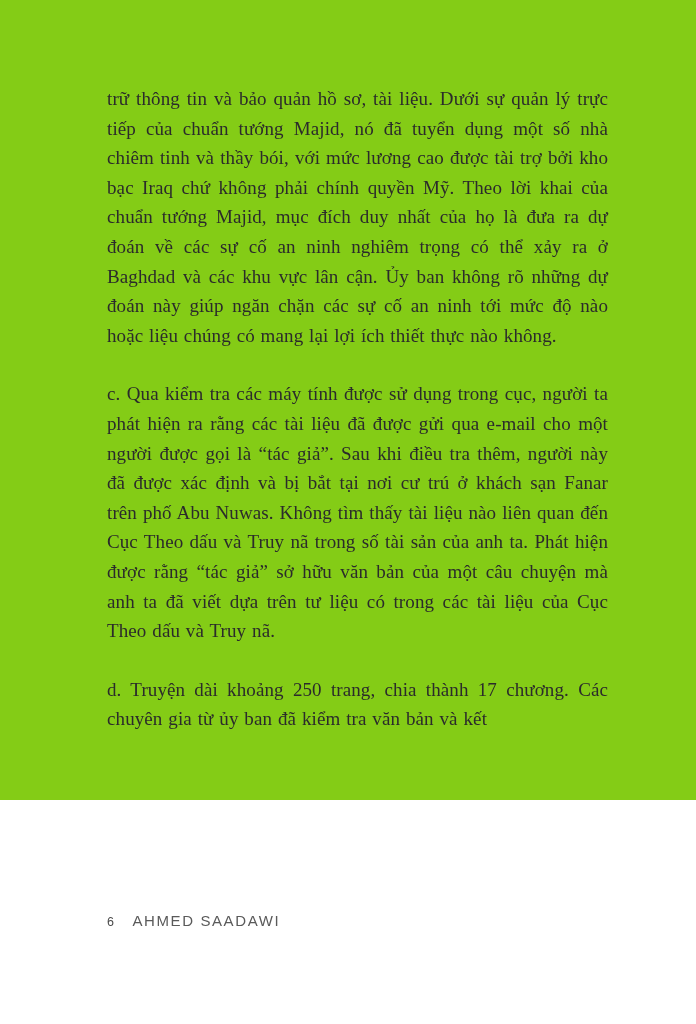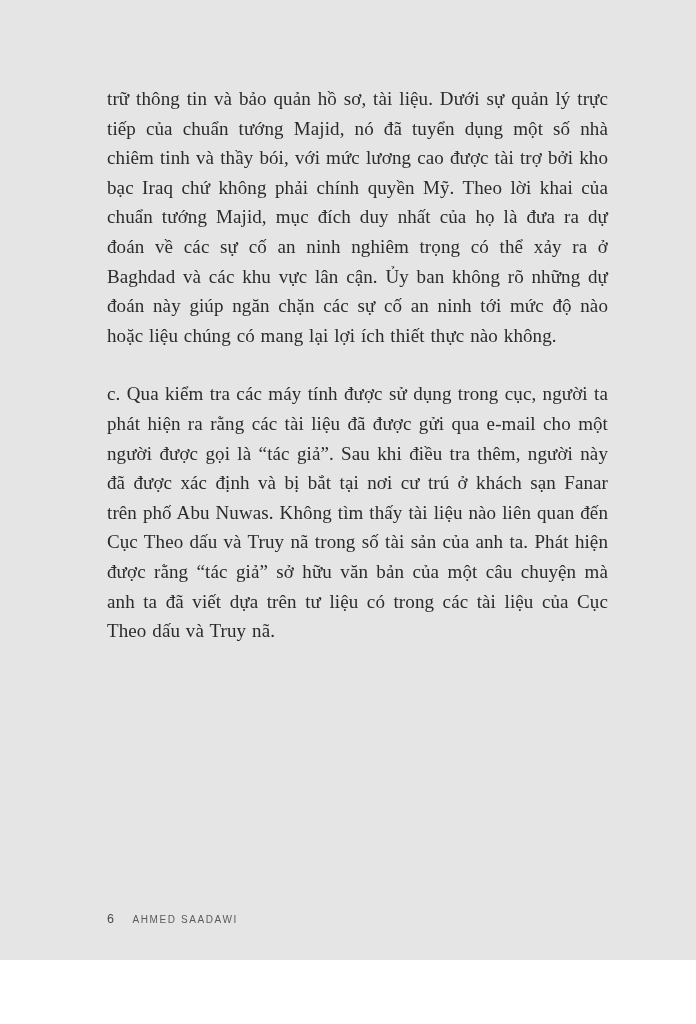--- a/index.html
+++ b/index.html
@@ -9,22 +9,22 @@
     height: 1024px;
     background: #ffffff;
     font-family: "Liberation Serif", "DejaVu Serif", serif;
     color: #2b2b2b;
     overflow: hidden;
   }
 
   .page {
     position: relative;
     width: 696px;
-    height: 960px;
-    background: #e5e5e5;
+    height: 800px;
+    background: #84cc16;
   }
 
   .text-block {
     position: absolute;
     top: 84px;
     left: 107px;
     width: 501px;
   }
 
   .para {
@@ -52,34 +52,35 @@
     font-family: "Liberation Sans", sans-serif;
   }
 
   .page-number {
     font-size: 12.5px;
     color: #4a4a4a;
     letter-spacing: 0.5px;
   }
 
   .author-name {
-    font-size: 10px;
+    font-size: 15px;
     color: #5a5a5a;
     letter-spacing: 1.6px;
     text-transform: uppercase;
   }
 </style>
 </head>
 <body>
 
 <div class="page">
 
   <div class="text-block">
     <p class="para">trữ thông tin và bảo quản hồ sơ, tài liệu. Dưới sự quản lý trực tiếp của chuẩn tướng Majid, nó đã tuyển dụng một số nhà chiêm tinh và thầy bói, với mức lương cao được tài trợ bởi kho bạc Iraq chứ không phải chính quyền Mỹ. Theo lời khai của chuẩn tướng Majid, mục đích duy nhất của họ là đưa ra dự đoán về các sự cố an ninh nghiêm trọng có thể xảy ra ở Baghdad và các khu vực lân cận. Ủy ban không rõ những dự đoán này giúp ngăn chặn các sự cố an ninh tới mức độ nào hoặc liệu chúng có mang lại lợi ích thiết thực nào không.</p>
     <p class="para">c. Qua kiểm tra các máy tính được sử dụng trong cục, người ta phát hiện ra rằng các tài liệu đã được gửi qua e-mail cho một người được gọi là “tác giả”. Sau khi điều tra thêm, người này đã được xác định và bị bắt tại nơi cư trú ở khách sạn Fanar trên phố Abu Nuwas. Không tìm thấy tài liệu nào liên quan đến Cục Theo dấu và Truy nã trong số tài sản của anh ta. Phát hiện được rằng “tác giả” sở hữu văn bản của một câu chuyện mà anh ta đã viết dựa trên tư liệu có trong các tài liệu của Cục Theo dấu và Truy nã.</p>
+    <p class="para">d. Truyện dài khoảng 250 trang, chia thành 17 chương. Các chuyên gia từ ủy ban đã kiểm tra văn bản và kết</p>
   </div>
 
   <div class="footer">
     <span class="page-number">6</span>
     <span class="author-name">AHMED SAADAWI</span>
   </div>
 
 </div>
 
 </body></html>

